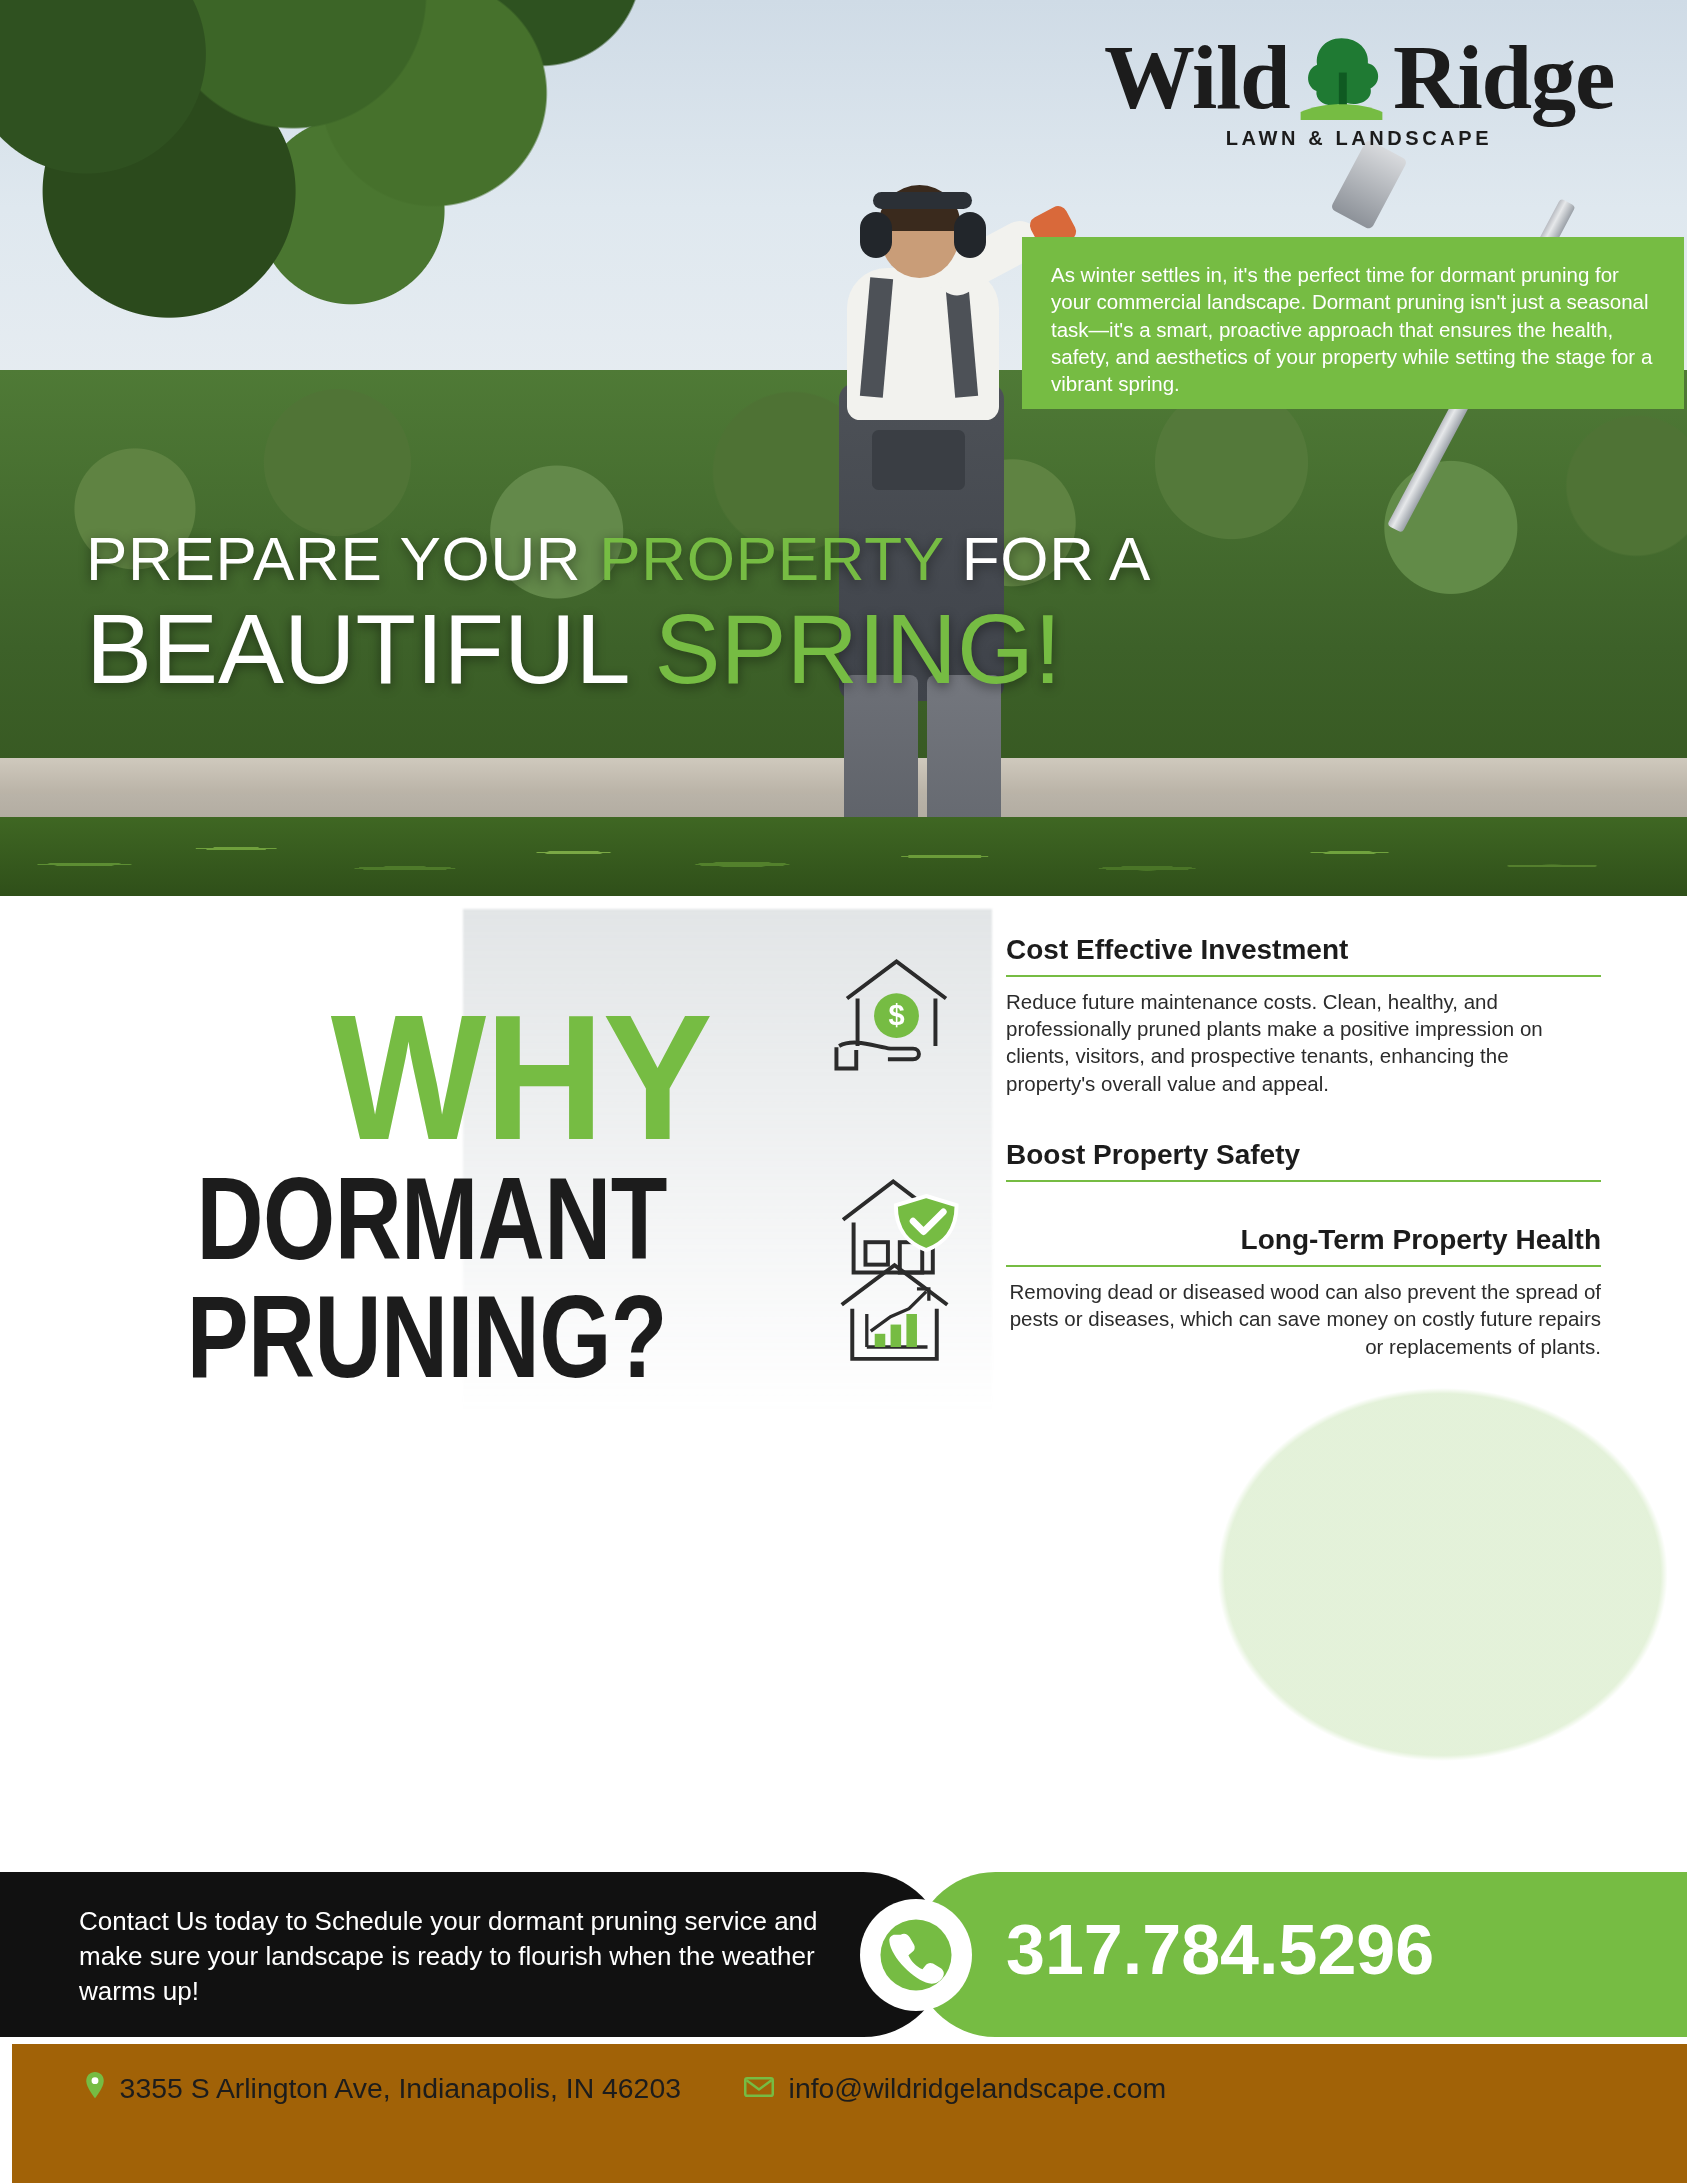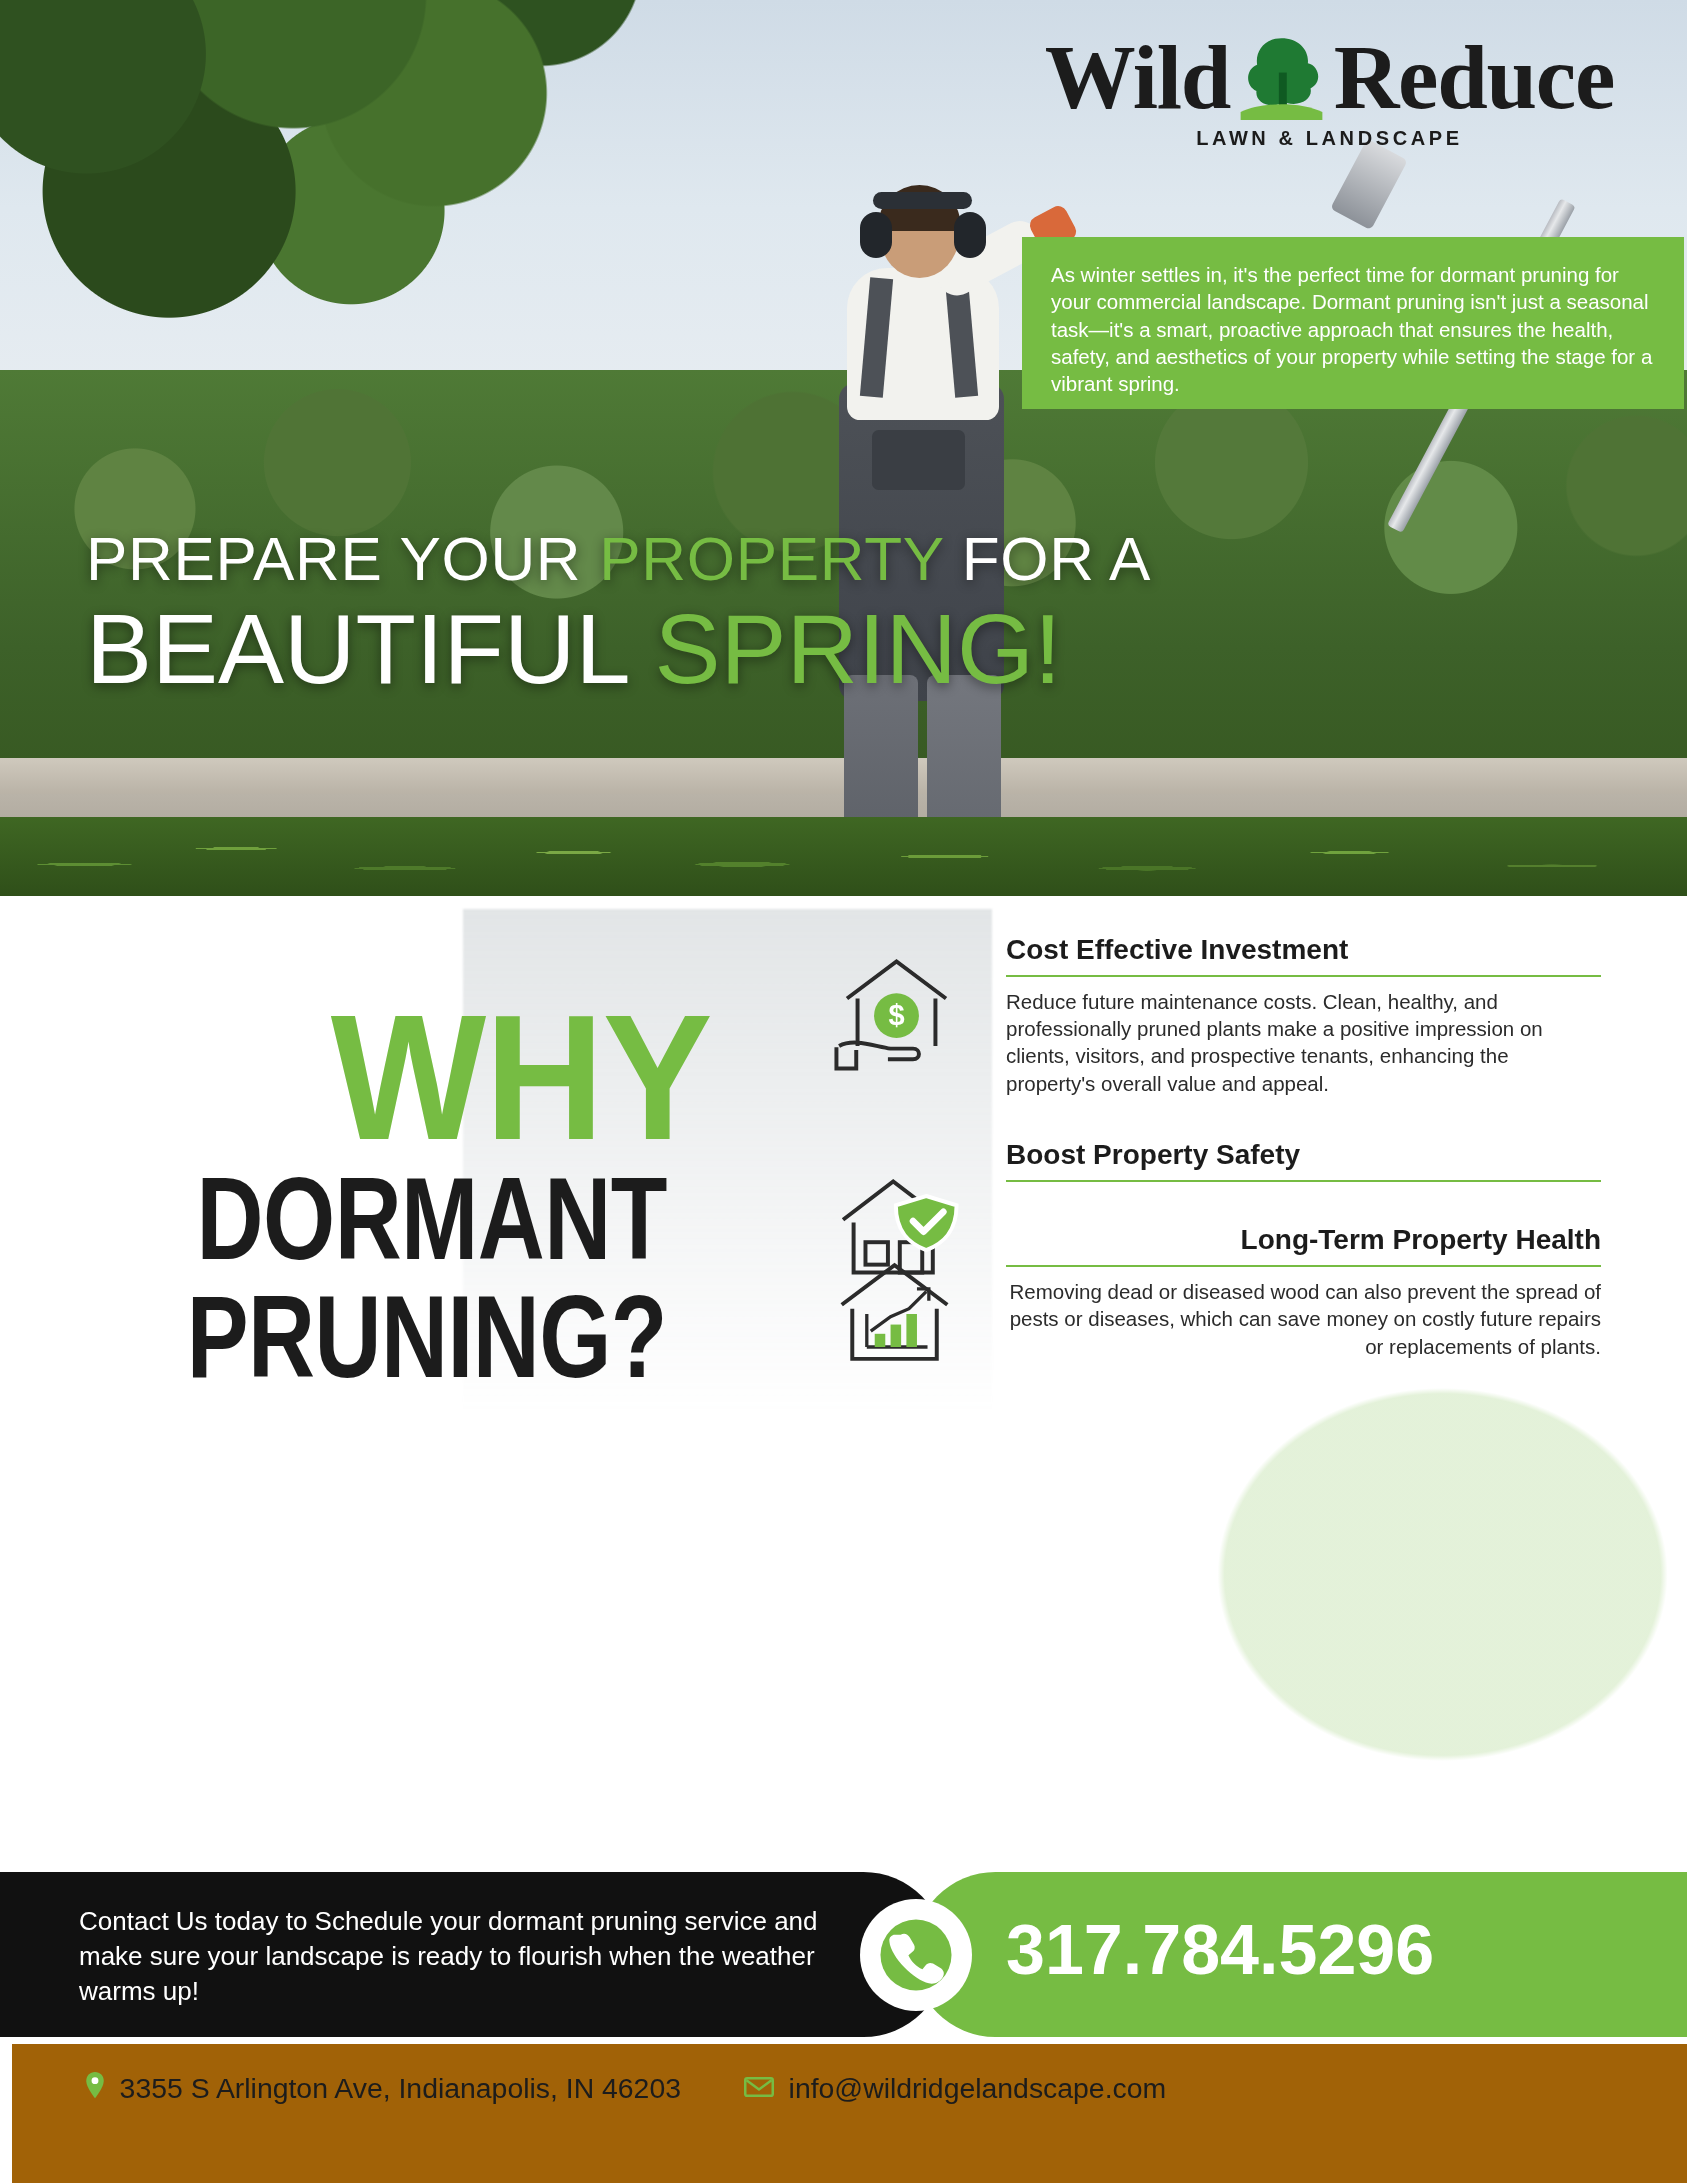--- a/index.html
+++ b/index.html
@@ -266,21 +266,21 @@
   <div class="logo-wrap">
     <div class="logo-row">
       <span class="logo-word">Wild</span>
       <span class="logo-mark">
         <svg viewBox="0 0 140 135" width="93" height="89">
           <path d="M70 8 C44 8 30 28 33 48 C16 54 14 80 32 88 C30 104 48 114 66 108 L66 126 L78 126 L78 106 C98 112 118 100 114 84 C132 76 128 50 110 46 C112 26 96 8 70 8 Z" fill="#1f7a33"></path>
           <path d="M66 60 L66 128 L78 128 L78 60 Z" fill="#0f5a22"></path>
           <path d="M8 120 C40 104 100 104 132 120 L132 132 L8 132 Z" fill="#76bc43"></path>
         </svg>
       </span>
-      <span class="logo-word">Reduce</span>
+      <span class="logo-word">Ridge</span>
     </div>
     <div class="logo-sub">LAWN &amp; LANDSCAPE</div>
   </div>
 
   <div class="intro-box">
     <p>As winter settles in, it's the perfect time for dormant pruning for your commercial landscape. Dormant pruning isn't just a seasonal task—it's a smart, proactive approach that ensures the health, safety, and aesthetics of your property while setting the stage for a vibrant spring.</p>
   </div>
 
   <div class="headline">
     <div class="hl1">

